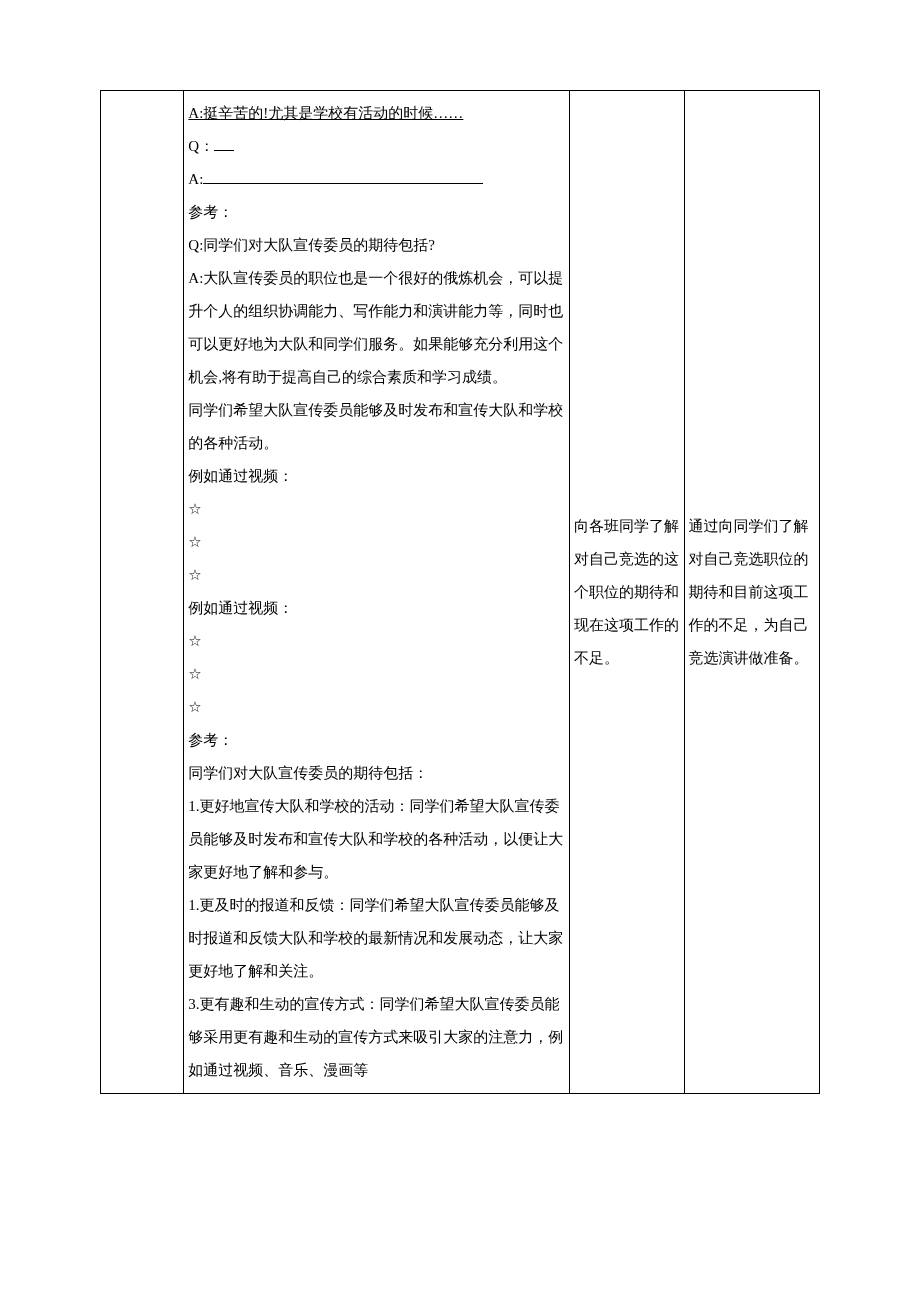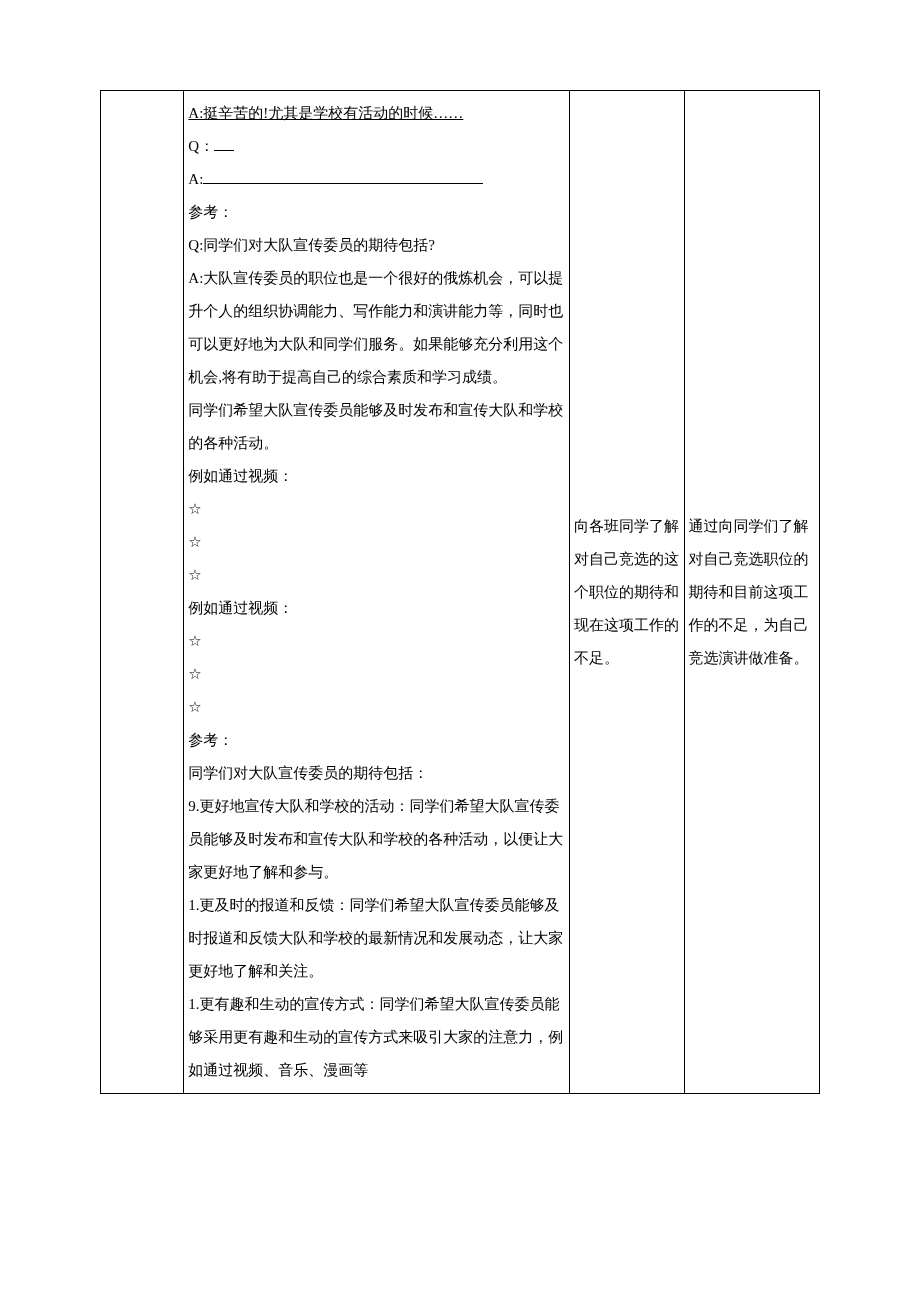--- a/index.html
+++ b/index.html
@@ -76,23 +76,23 @@
 <p class="para">例如通过视频：</p>
 <p class="para">☆</p>
 <p class="para">☆</p>
 <p class="para">☆</p>
 <p class="para">例如通过视频：</p>
 <p class="para">☆</p>
 <p class="para">☆</p>
 <p class="para">☆</p>
 <p class="para">参考：</p>
 <p class="para">同学们对大队宣传委员的期待包括：</p>
-<p class="para">9.更好地宣传大队和学校的活动：同学们希望大队宣传委员能够及时发布和宣传大队和学校的各种活动，以便让大家更好地了解和参与。</p>
+<p class="para">1.更好地宣传大队和学校的活动：同学们希望大队宣传委员能够及时发布和宣传大队和学校的各种活动，以便让大家更好地了解和参与。</p>
 <p class="para">1.更及时的报道和反馈：同学们希望大队宣传委员能够及时报道和反馈大队和学校的最新情况和发展动态，让大家更好地了解和关注。</p>
-<p class="para">1.更有趣和生动的宣传方式：同学们希望大队宣传委员能够采用更有趣和生动的宣传方式来吸引大家的注意力，例如通过视频、音乐、漫画等</p>
+<p class="para">3.更有趣和生动的宣传方式：同学们希望大队宣传委员能够采用更有趣和生动的宣传方式来吸引大家的注意力，例如通过视频、音乐、漫画等</p>
 </td>
 <td style="vertical-align: middle; margin-left: 48px;">
 <span>向各班同学了解对自己竞选的这个职位的期待和现在这项工作的不足。</span>
 </td>
 <td style="vertical-align: middle;">
 <span>通过向同学们了解对自己竞选职位的期待和目前这项工作的不足，为自己竞选演讲做准备。</span>
 </td>
 </tr>
 </tbody>
     </table>

